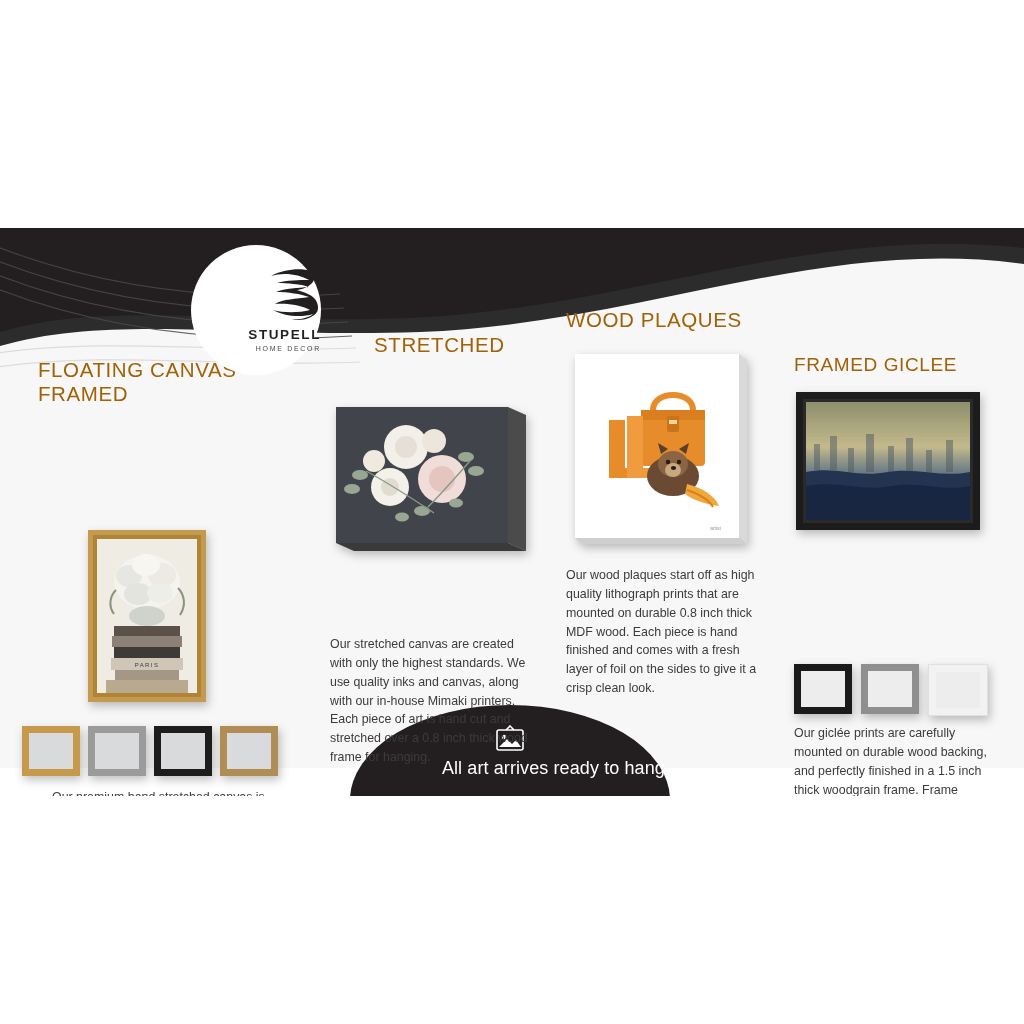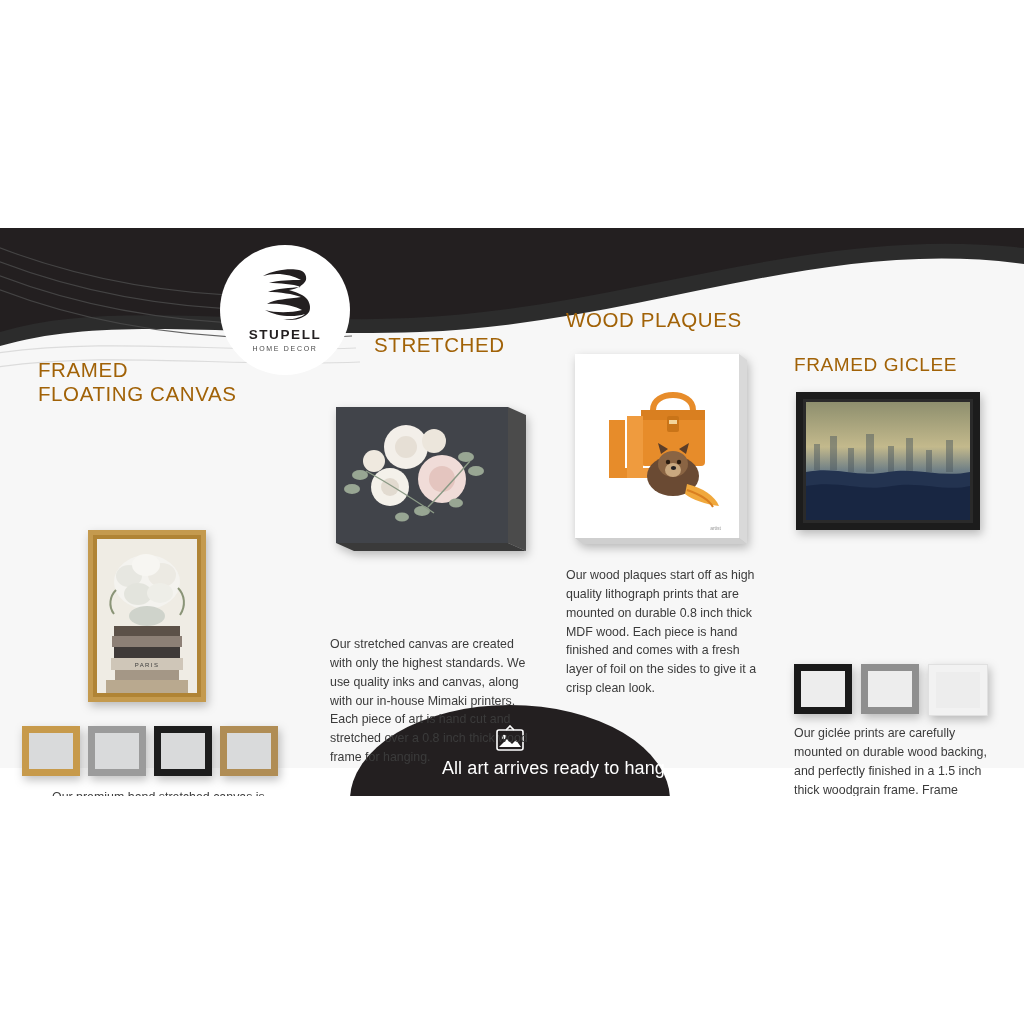--- a/index.html
+++ b/index.html
@@ -63,29 +63,29 @@
   }
   .arc-icon {
     position: absolute;
     left: 50%;
     top: 20px;
     transform: translateX(-50%);
   }
   
   .logo-badge {
     position: absolute;
-    left: 220px;
+    left: 191px;
     top: 17px;
     width: 130px;
     height: 130px;
     border-radius: 50%;
     background: #ffffff;
     display: flex;
     flex-direction: column;
-    align-items: center;
+    align-items: flex-end;
     justify-content: center;
     z-index: 5;
   }
   .logo-mark {
     margin-bottom: 2px;
   }
   .logo-name {
     font-size: 13.5px;
     font-weight: bold;
     letter-spacing: 1.6px;
@@ -176,22 +176,22 @@
             <path d="M6,8 C18,4 34,6 44,12 C34,12 22,12 12,15 C22,15 36,16 44,19 C33,20 20,20 11,24 C23,24 36,26 44,29 C31,31 18,31 10,36 C24,35 38,38 45,42 C34,45 18,45 8,42 C18,48 36,50 48,46 C44,50 34,52 26,51 C36,54 48,50 52,44 C54,40 53,34 49,30 C45,26 38,24 32,22 C40,21 47,17 49,12 C50,7 47,3 42,2 C33,0 16,2 6,8 Z"></path>
           </g>
         </svg>
       </span>
       <div class="logo-name">STUPELL</div>
       <div class="logo-sub">HOME DECOR</div>
     </div>
 
     <div class="col c1">
       <div class="col-title">
+        <div>FLOATING CANVAS</div>
         <div>FRAMED</div>
-        <div>FLOATING CANVAS</div>
       </div>
 
       <div class="c1-art frame-shadow">
         <svg width="118" height="172" viewBox="0 0 118 172">
           <rect x="0" y="0" width="118" height="172" fill="#c49a4e"></rect>
           <rect x="5" y="5" width="108" height="162" fill="#b08435"></rect>
           <rect x="9" y="9" width="100" height="154" fill="#efece4"></rect>
 
           <g>
             <ellipse cx="59" cy="52" rx="33" ry="27" fill="#f4f3ef"></ellipse>

